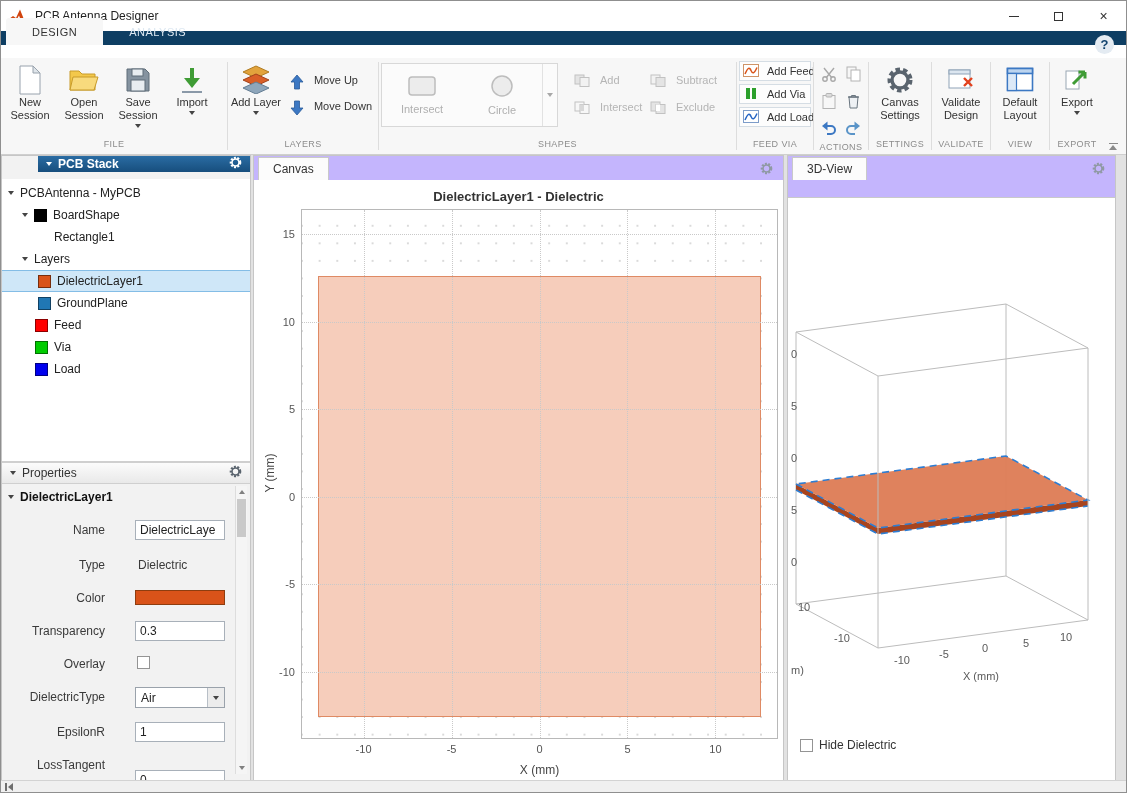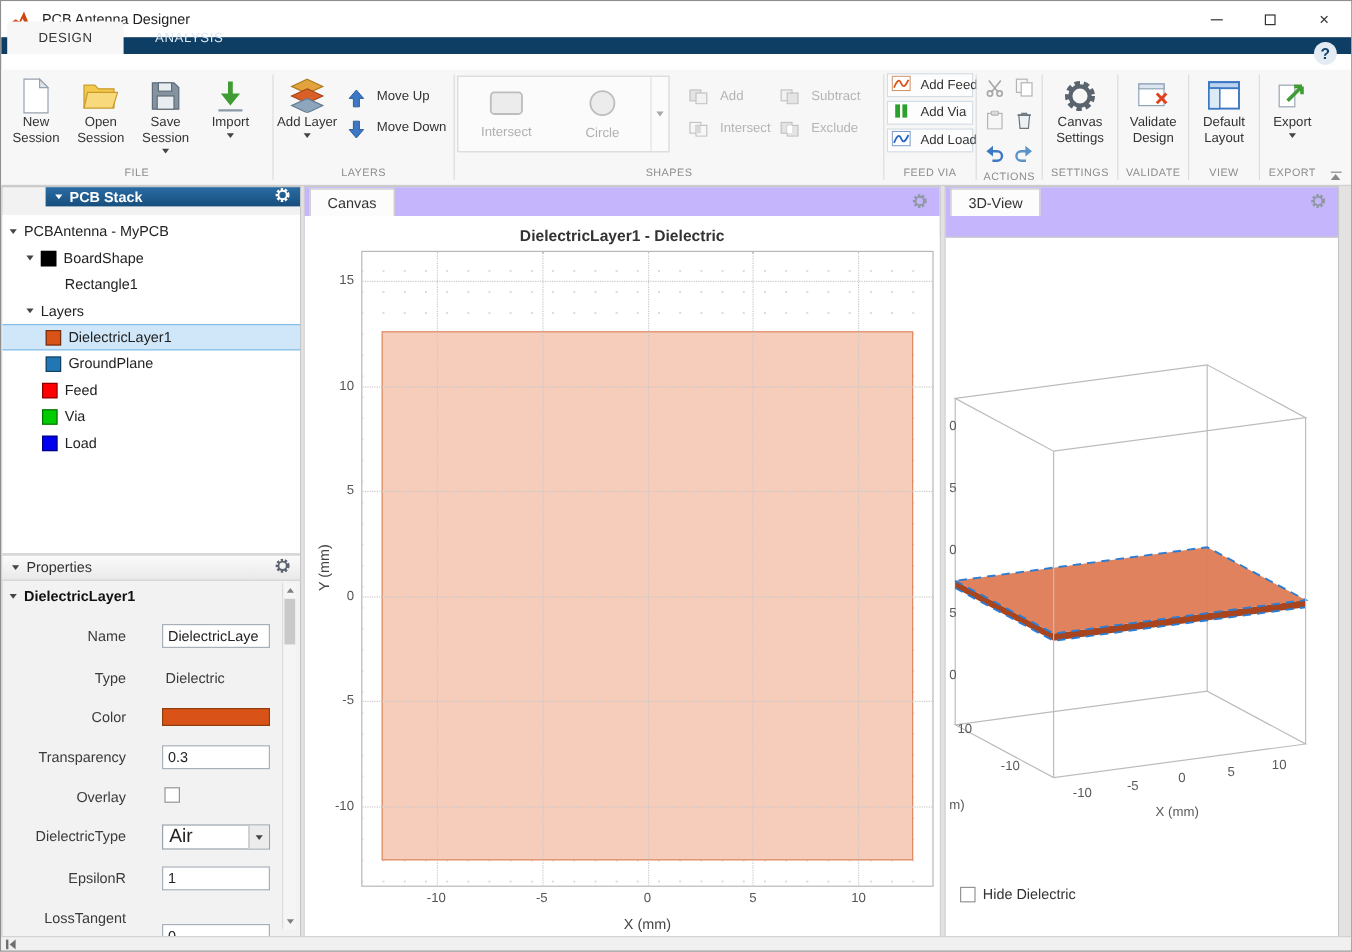--- a/index.html
+++ b/index.html
@@ -61,21 +61,21 @@
   .props-header{position:absolute;top:306px;left:0;right:0;height:22px;background:linear-gradient(#fbfbfb,#e9e9e9);border-top:1px solid #cfcfcf;border-bottom:1px solid #cfcfcf;display:flex;align-items:center;gap:6px;padding:0 8px;font-size:12px;color:#333;}
   .props-sub{position:absolute;top:329px;left:0;right:0;height:23px;display:flex;align-items:center;gap:6px;padding:0 6px;font-weight:bold;font-size:12px;color:#111;}
   .props-body{position:absolute;top:352px;left:0;right:0;bottom:0;overflow:hidden;}
   .prow{position:absolute;left:0;right:0;height:26px;}
   .plabel{position:absolute;left:0;width:103px;top:4px;text-align:right;font-size:12px;color:#3a3a3a;}
   .pfield{position:absolute;left:133px;top:1px;width:90px;height:20px;border:1px solid #a8b0b9;background:#fff;font-size:12px;padding:0 4px;font-family:"Liberation Sans",sans-serif;color:#222;}
   .pstatic{position:absolute;left:136px;top:4px;font-size:12px;color:#3a3a3a;}
   .pswatch{position:absolute;left:133px;top:3px;width:90px;height:15px;border:1px solid #8e3d0f;}
   .pcheck{width:13px;height:13px;border:1px solid #949494;background:#fff;}
   .prow .pcheck{position:absolute;left:135px;top:3px;}
-  .pdrop{position:absolute;left:133px;top:1px;width:90px;height:21px;border:1px solid #9aa2ab;background:#fff;font-size:16px;color:#222;display:flex;align-items:center;padding-left:5px;}
+  .pdrop{position:absolute;left:133px;top:1px;width:90px;height:21px;border:1px solid #9aa2ab;background:#fff;font-size:12px;color:#222;display:flex;align-items:center;padding-left:5px;}
   .pdrop-caret{position:absolute;right:0;top:0;bottom:0;width:17px;background:#ececec;border-left:1px solid #b8bfc7;display:flex;align-items:center;justify-content:center;}
   .pscroll{position:absolute;left:233px;top:330px;width:12px;height:288px;background:#f5f5f5;border-left:1px solid #ddd;}
   .pscroll .thumb{position:absolute;left:1px;right:1px;top:13px;height:38px;background:#c9c9c9;}
   .tri-up-s{width:0;height:0;border-left:3.5px solid transparent;border-right:3.5px solid transparent;border-bottom:4.5px solid #808080;margin:4px auto 0;}
   .tri-down-s{width:0;height:0;border-left:3.5px solid transparent;border-right:3.5px solid transparent;border-top:4.5px solid #808080;margin:0 auto;position:absol;}
   .pscroll .bot{position:absolute;bottom:4px;left:0;right:0;display:flex;justify-content:center;}
 
   
   .canvas-panel{position:absolute;left:252px;top:0;width:531px;height:627px;background:#fff;border:1px solid #c6c6c6;}
   .view3d-panel{position:absolute;left:786px;top:0;width:329px;height:627px;background:#fff;border:1px solid #c6c6c6;}

